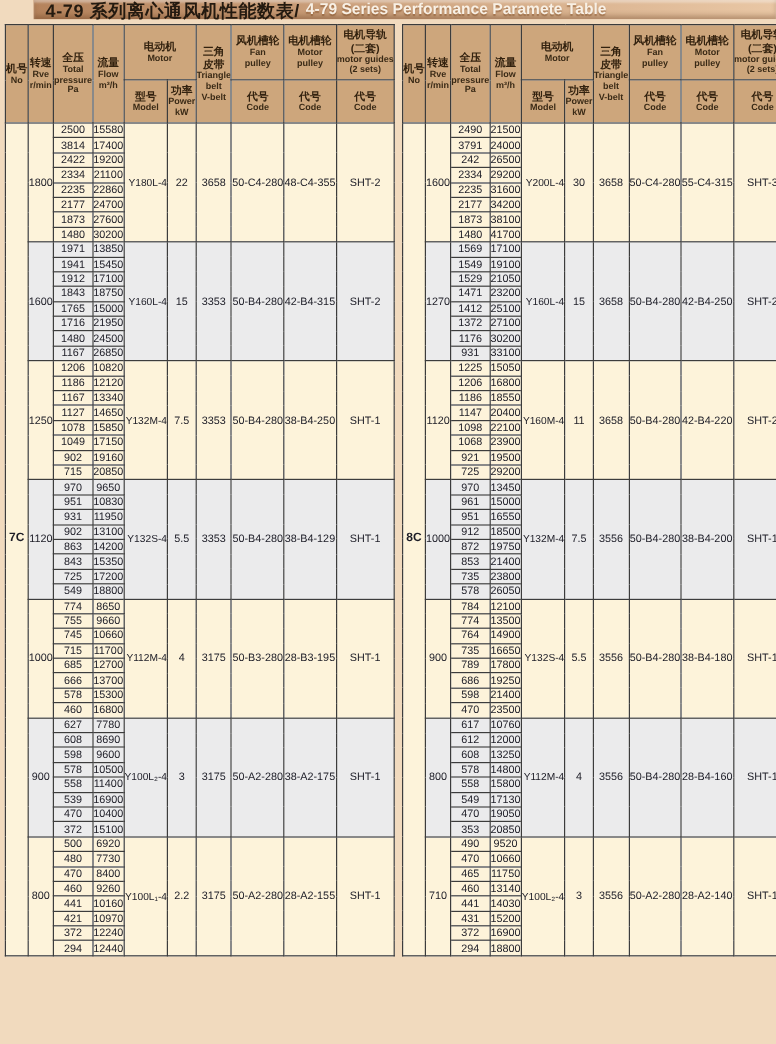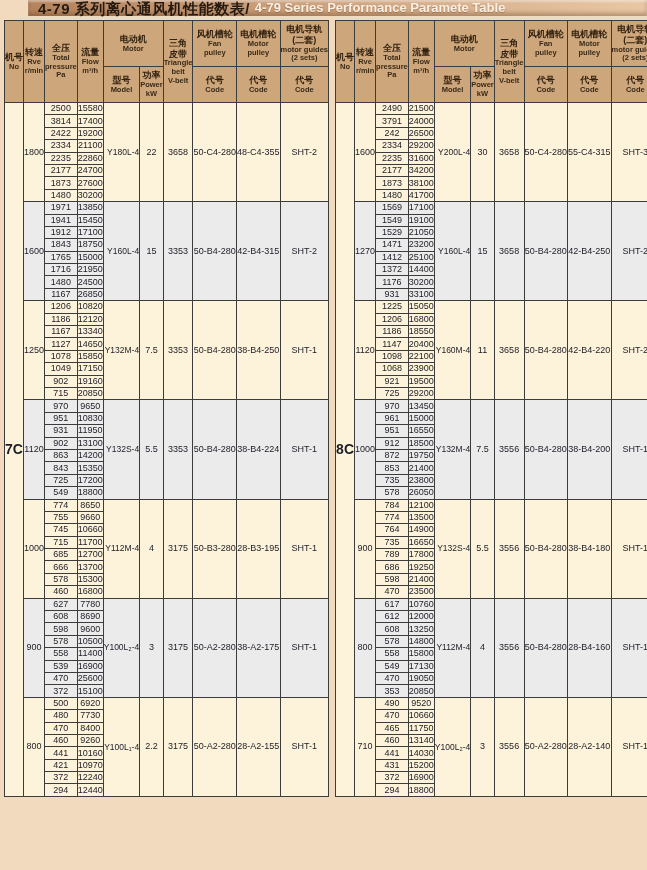--- a/index.html
+++ b/index.html
@@ -26,21 +26,21 @@
     padding: 0; overflow: hidden; white-space: nowrap;
   }
   thead th { background: var(--header-bg,#cda67c); }
   thead tr.h1 { height: 46px; }
   thead tr.h2 { height: 36px; }
   .h-zh { font-size: 9px; font-weight: bold; color: #33220f; line-height: 1.2; }
   .h-en { font-size: 7.5px; font-weight: bold; color: #3a2a16; line-height: 1.15; text-align: center; }
   tbody td { height: 12.4px; font-size: 9px; line-height: 1; color: #1c1c26; }
   tbody tr.cream td { background: var(--row-cream,#fdf3da); }
   tbody tr.gray  td { background: var(--row-gray,#ebebec); }
-  td.machine-cell { background: var(--row-cream,#fdf3da) !important; font-size: 14px; font-weight: bold; }
+  td.machine-cell { background: var(--row-cream,#fdf3da) !important; font-size: 10px; font-weight: bold; }
   td.model-cell { font-size: 8.5px; text-align: right; }
 </style>
 </head>
 <body>
 
 <div class="page">
   <div class="title-bar">
     <span class="title-zh">4-79 系列离心通风机性能数表/</span>
     <span class="title-en">4-79 Series Performance Paramete Table</span>
   </div>
@@ -252,21 +252,21 @@
             <td>20850</td>
           </tr>
           <tr class="gray">
             <td rowspan="8">1120</td>
             <td>970</td>
             <td>9650</td>
             <td rowspan="8" class="model-cell">Y132S-4</td>
             <td rowspan="8">5.5</td>
             <td rowspan="8">3353</td>
             <td rowspan="8">50-B4-280</td>
-            <td rowspan="8">38-B4-224</td>
+            <td rowspan="8">38-B4-129</td>
             <td rowspan="8">SHT-1</td>
           </tr>
           <tr class="gray">
             <td>951</td>
             <td>10830</td>
           </tr>
           <tr class="gray">
             <td>931</td>
             <td>11950</td>
           </tr>
@@ -355,21 +355,21 @@
           <tr class="gray">
             <td>558</td>
             <td>11400</td>
           </tr>
           <tr class="gray">
             <td>539</td>
             <td>16900</td>
           </tr>
           <tr class="gray">
             <td>470</td>
-            <td>25600</td>
+            <td>10400</td>
           </tr>
           <tr class="gray">
             <td>372</td>
             <td>15100</td>
           </tr>
           <tr class="cream">
             <td rowspan="8">800</td>
             <td>500</td>
             <td>6920</td>
             <td rowspan="8" class="model-cell">Y100L₁-4</td>
@@ -559,21 +559,21 @@
           <tr class="gray">
             <td>1471</td>
             <td>23200</td>
           </tr>
           <tr class="gray">
             <td>1412</td>
             <td>25100</td>
           </tr>
           <tr class="gray">
             <td>1372</td>
-            <td>14400</td>
+            <td>27100</td>
           </tr>
           <tr class="gray">
             <td>1176</td>
             <td>30200</td>
           </tr>
           <tr class="gray">
             <td>931</td>
             <td>33100</td>
           </tr>
           <tr class="cream">

